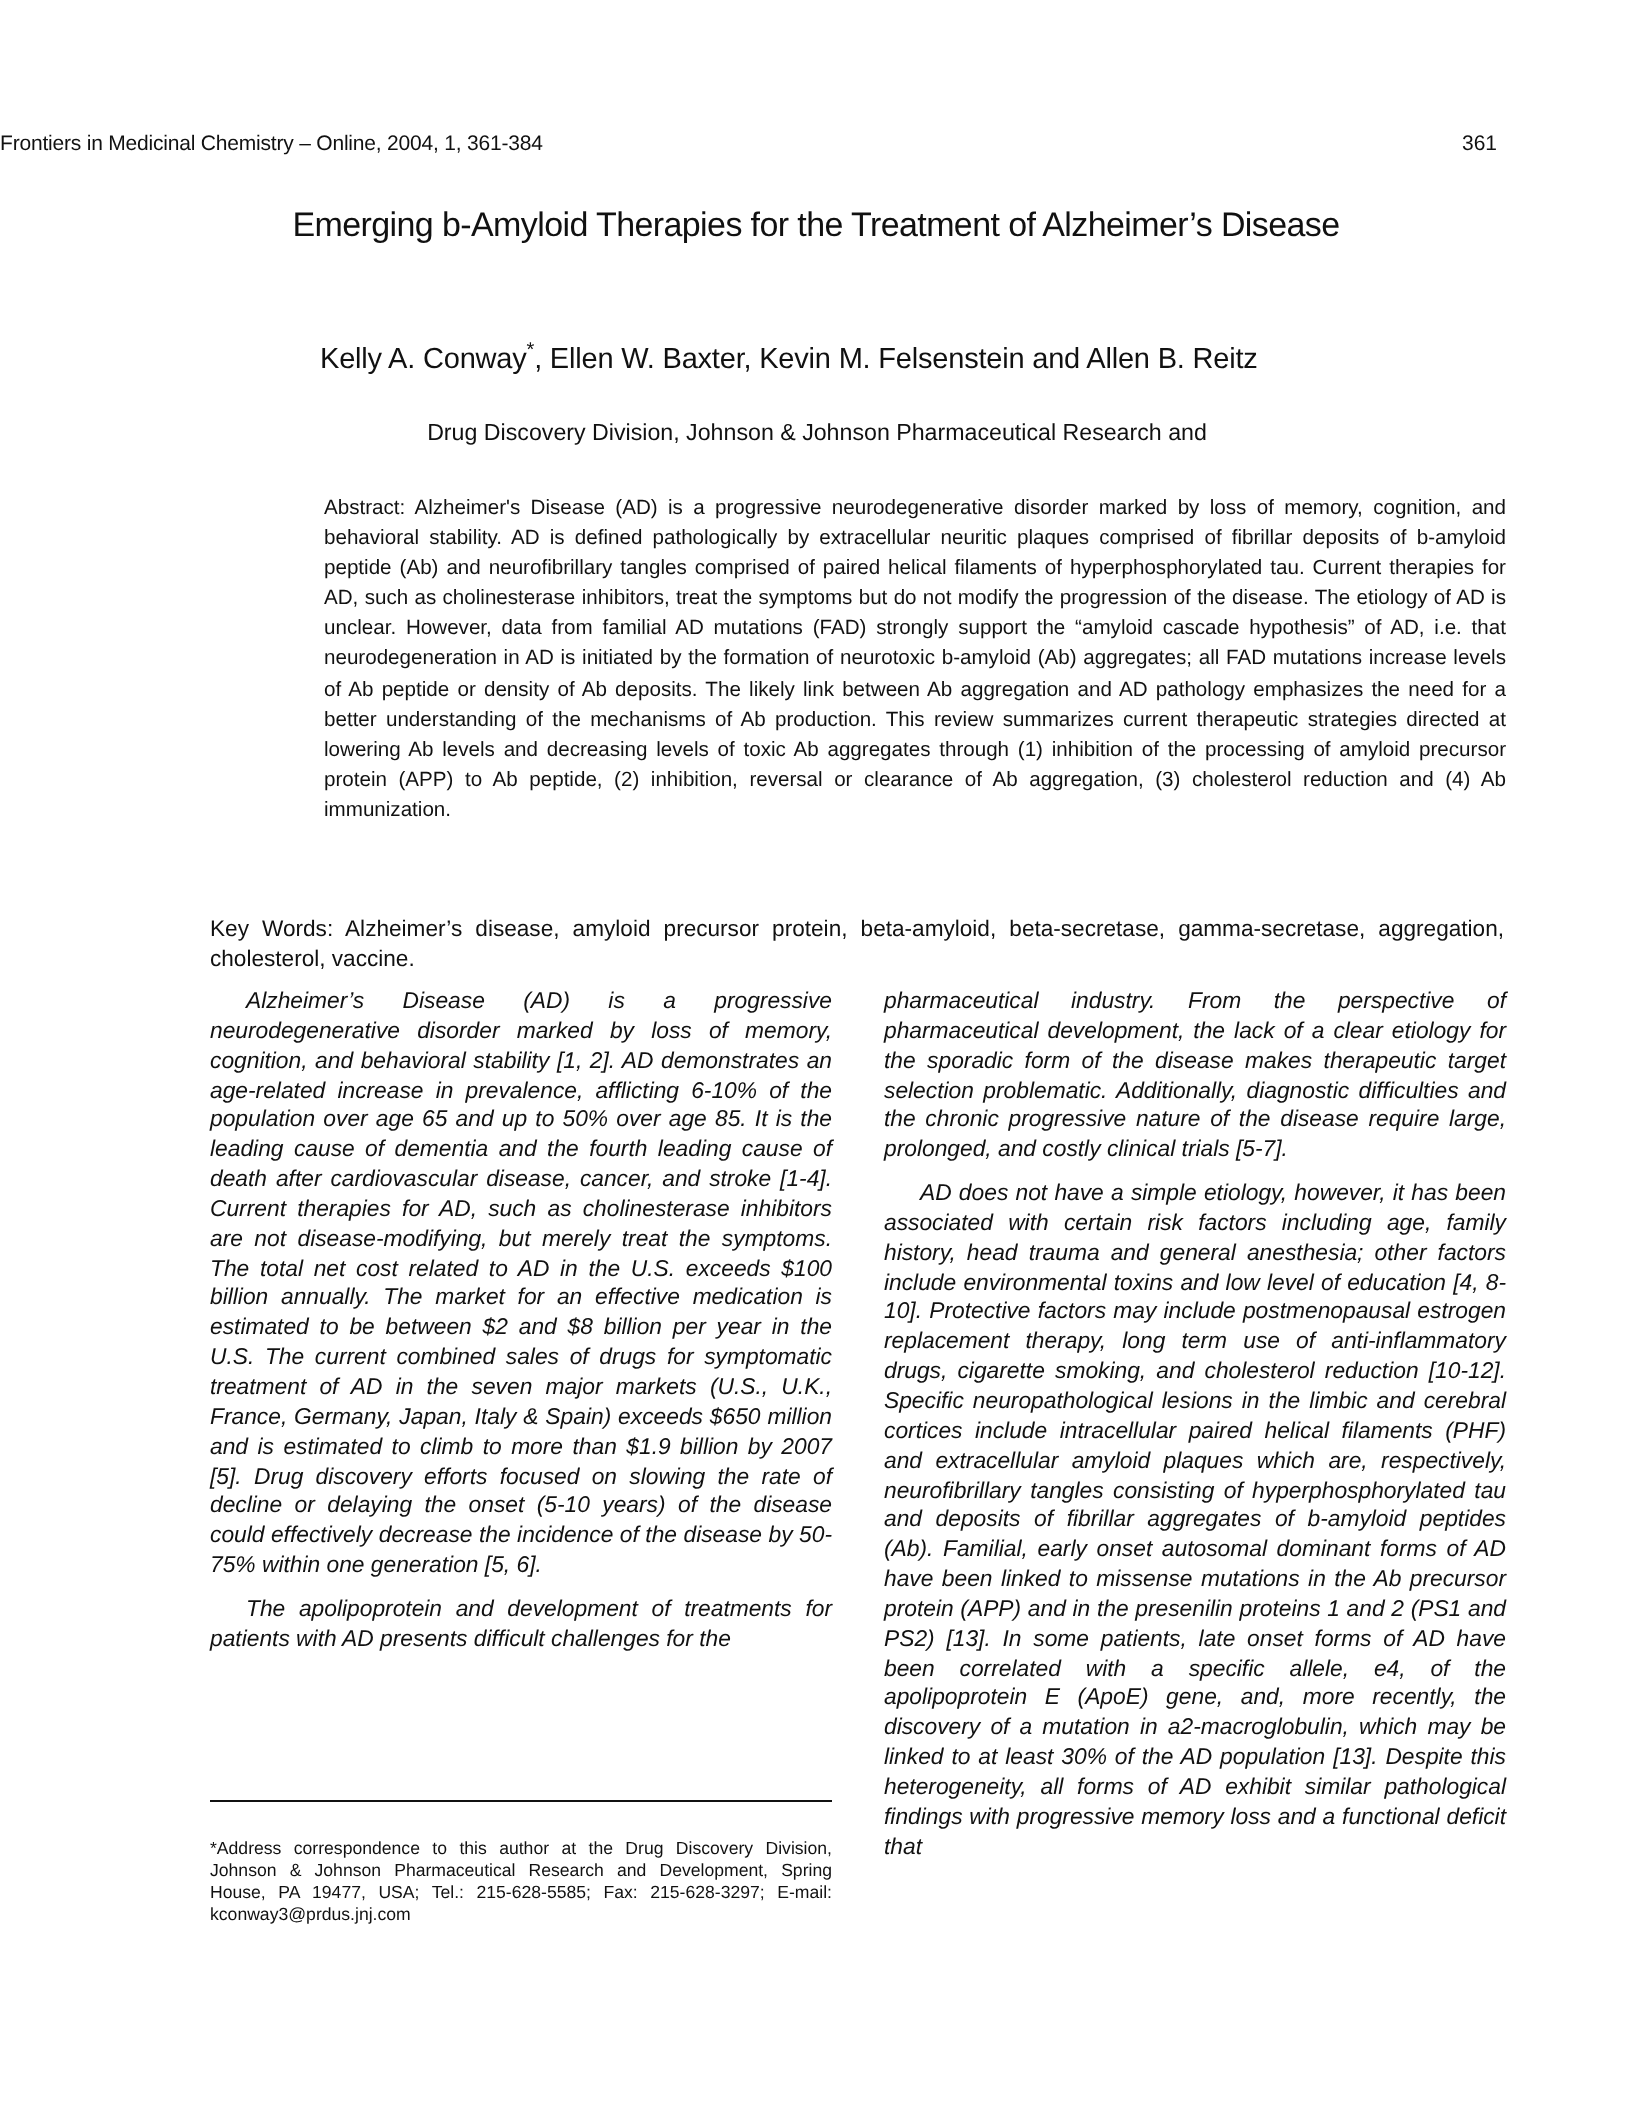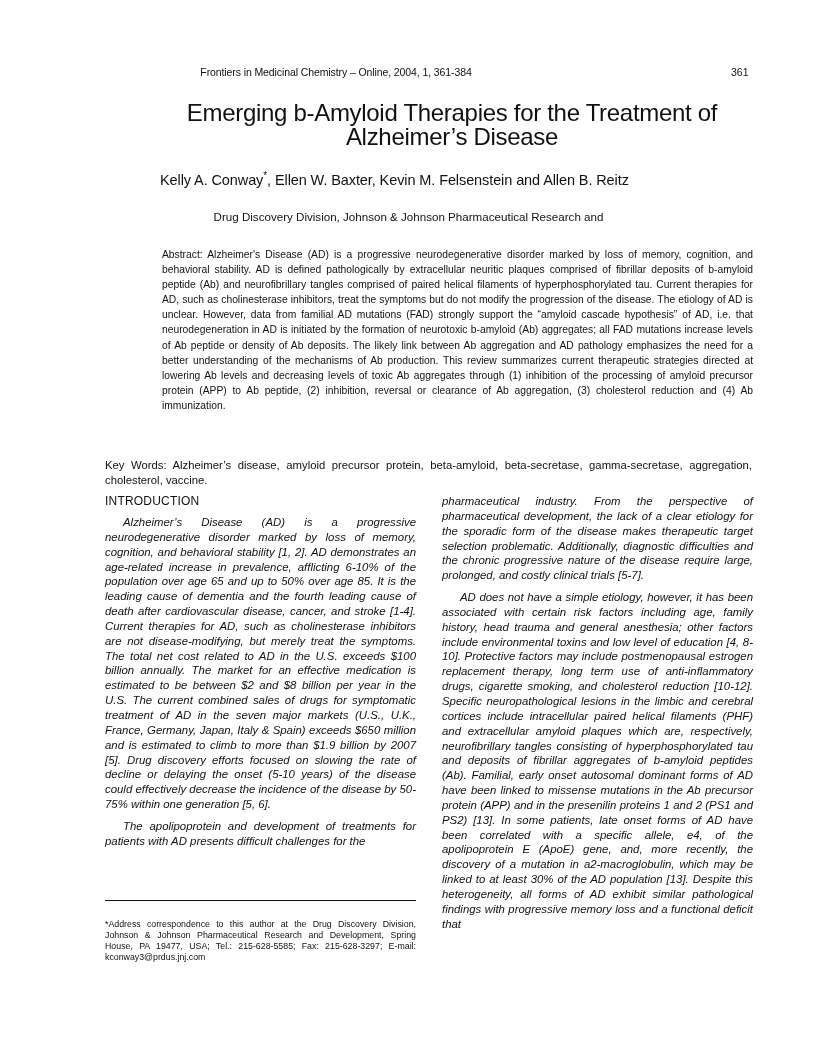--- a/index.html
+++ b/index.html
@@ -1,20 +1,20 @@
 <!DOCTYPE html>
 <html><head>
 <meta charset="utf-8">
 <style>
   html, body { margin: 0; padding: 0; background: #ffffff; }
   body { width: 816px; height: 1056px; position: relative; overflow: hidden; color: #111; font-family: "Liberation Sans", sans-serif; }
   .abs { position: absolute; }
-  .running-head { top: 66px; left: 0; width: 672px; text-align: center; font-size: 10.5px; letter-spacing: -0.1px; }
+  .running-head { top: 66px; left: 0; width: 672px; text-align: left; font-size: 10.5px; letter-spacing: -0.1px; }
   .page-num { top: 66px; left: 731px; font-size: 10.5px; }
-  .title { top: 101px; left: 100px; width: 616px; text-align: center; font-size: 24px; line-height: 24px; letter-spacing: -0.3px; margin-left: 44px; }
+  .title { top: 101px; left: 100px; width: 616px; text-align: center; font-size: 17px; line-height: 24px; letter-spacing: -0.3px; }
   .authors { top: 170px; left: 160px; font-size: 14.5px; letter-spacing: -0.1px; }
   .authors sup { font-size: 10px; }
   .affil { top: 209px; left: 160px; width: 497px; text-align: center; font-size: 11.6px; line-height: 15px; }
   .abstract { top: 247px; left: 162px; width: 591px; font-size: 10.3px; line-height: 15.1px; text-align: justify; }
   .keywords { top: 458px; left: 105px; width: 647px; font-size: 11.3px; line-height: 15px; text-align: justify; }
   .col { position: absolute; font-size: 11.4px; line-height: 14.85px; text-align: justify; }
   .col-left { top: 494px; left: 105px; width: 311px; }
   .col-right { top: 494px; left: 442px; width: 311px; }
   .section-heading { font-size: 12px; margin: 0 0 6px 0; letter-spacing: 0.2px; line-height: 15px; }
   .para { margin: 0 0 7px 0; text-indent: 18px; font-style: italic; }
@@ -34,21 +34,20 @@
 
 <div class="abs affil">
   <div>Drug Discovery Division, Johnson &amp; Johnson Pharmaceutical Research and</div>
 </div>
 
 <div class="abs abstract">Abstract: Alzheimer's Disease (AD) is a progressive neurodegenerative disorder marked by loss of memory, cognition, and behavioral stability. AD is defined pathologically by extracellular neuritic plaques comprised of fibrillar deposits of b-amyloid peptide (Ab) and neurofibrillary tangles comprised of paired helical filaments of hyperphosphorylated tau. Current therapies for AD, such as cholinesterase inhibitors, treat the symptoms but do not modify the progression of the disease. The etiology of AD is unclear. However, data from familial AD mutations (FAD) strongly support the “amyloid cascade hypothesis” of AD, i.e. that neurodegeneration in AD is initiated by the formation of neurotoxic b-amyloid (Ab) aggregates; all FAD mutations increase levels of Ab peptide or density of Ab deposits. The likely link between Ab aggregation and AD pathology emphasizes the need for a better understanding of the mechanisms of Ab production. This review summarizes current therapeutic strategies directed at lowering Ab levels and decreasing levels of toxic Ab aggregates through (1) inhibition of the processing of amyloid precursor protein (APP) to Ab peptide, (2) inhibition, reversal or clearance of Ab aggregation, (3) cholesterol reduction and (4) Ab immunization.</div>
 
 <div class="abs keywords">Key Words: Alzheimer’s disease, amyloid precursor protein, beta-amyloid, beta-secretase, gamma-secretase, aggregation, cholesterol, vaccine.</div>
 
 <div class="col col-left">
-  <div class="section-heading">INTRODUCTION</div>
   <p class="para">Alzheimer’s Disease (AD) is a progressive neurodegenerative disorder marked by loss of memory, cognition, and behavioral stability [1, 2]. AD demonstrates an age-related increase in prevalence, afflicting 6-10% of the population over age 65 and up to 50% over age 85. It is the leading cause of dementia and the fourth leading cause of death after cardiovascular disease, cancer, and stroke [1-4]. Current therapies for AD, such as cholinesterase inhibitors are not disease-modifying, but merely treat the symptoms. The total net cost related to AD in the U.S. exceeds $100 billion annually. The market for an effective medication is estimated to be between $2 and $8 billion per year in the U.S. The current combined sales of drugs for symptomatic treatment of AD in the seven major markets (U.S., U.K., France, Germany, Japan, Italy &amp; Spain) exceeds $650 million and is estimated to climb to more than $1.9 billion by 2007 [5]. Drug discovery efforts focused on slowing the rate of decline or delaying the onset (5-10 years) of the disease could effectively decrease the incidence of the disease by 50-75% within one generation [5, 6].</p>
   <p class="para">The apolipoprotein and development of treatments for patients with AD presents difficult challenges for the</p>
 </div>
 
 <div class="col col-right">
   <p class="para noindent">pharmaceutical industry. From the perspective of pharmaceutical development, the lack of a clear etiology for the sporadic form of the disease makes therapeutic target selection problematic. Additionally, diagnostic difficulties and the chronic progressive nature of the disease require large, prolonged, and costly clinical trials [5-7].</p>
   <p class="para">AD does not have a simple etiology, however, it has been associated with certain risk factors including age, family history, head trauma and general anesthesia; other factors include environmental toxins and low level of education [4, 8-10]. Protective factors may include postmenopausal estrogen replacement therapy, long term use of anti-inflammatory drugs, cigarette smoking, and cholesterol reduction [10-12]. Specific neuropathological lesions in the limbic and cerebral cortices include intracellular paired helical filaments (PHF) and extracellular amyloid plaques which are, respectively, neurofibrillary tangles consisting of hyperphosphorylated tau and deposits of fibrillar aggregates of b-amyloid peptides (Ab). Familial, early onset autosomal dominant forms of AD have been linked to missense mutations in the Ab precursor protein (APP) and in the presenilin proteins 1 and 2 (PS1 and PS2) [13]. In some patients, late onset forms of AD have been correlated with a specific allele, e4, of the apolipoprotein E (ApoE) gene, and, more recently, the discovery of a mutation in a2-macroglobulin, which may be linked to at least 30% of the AD population [13]. Despite this heterogeneity, all forms of AD exhibit similar pathological findings with progressive memory loss and a functional deficit that</p>
 </div>
 
 <div class="abs footnote-rule"></div>

